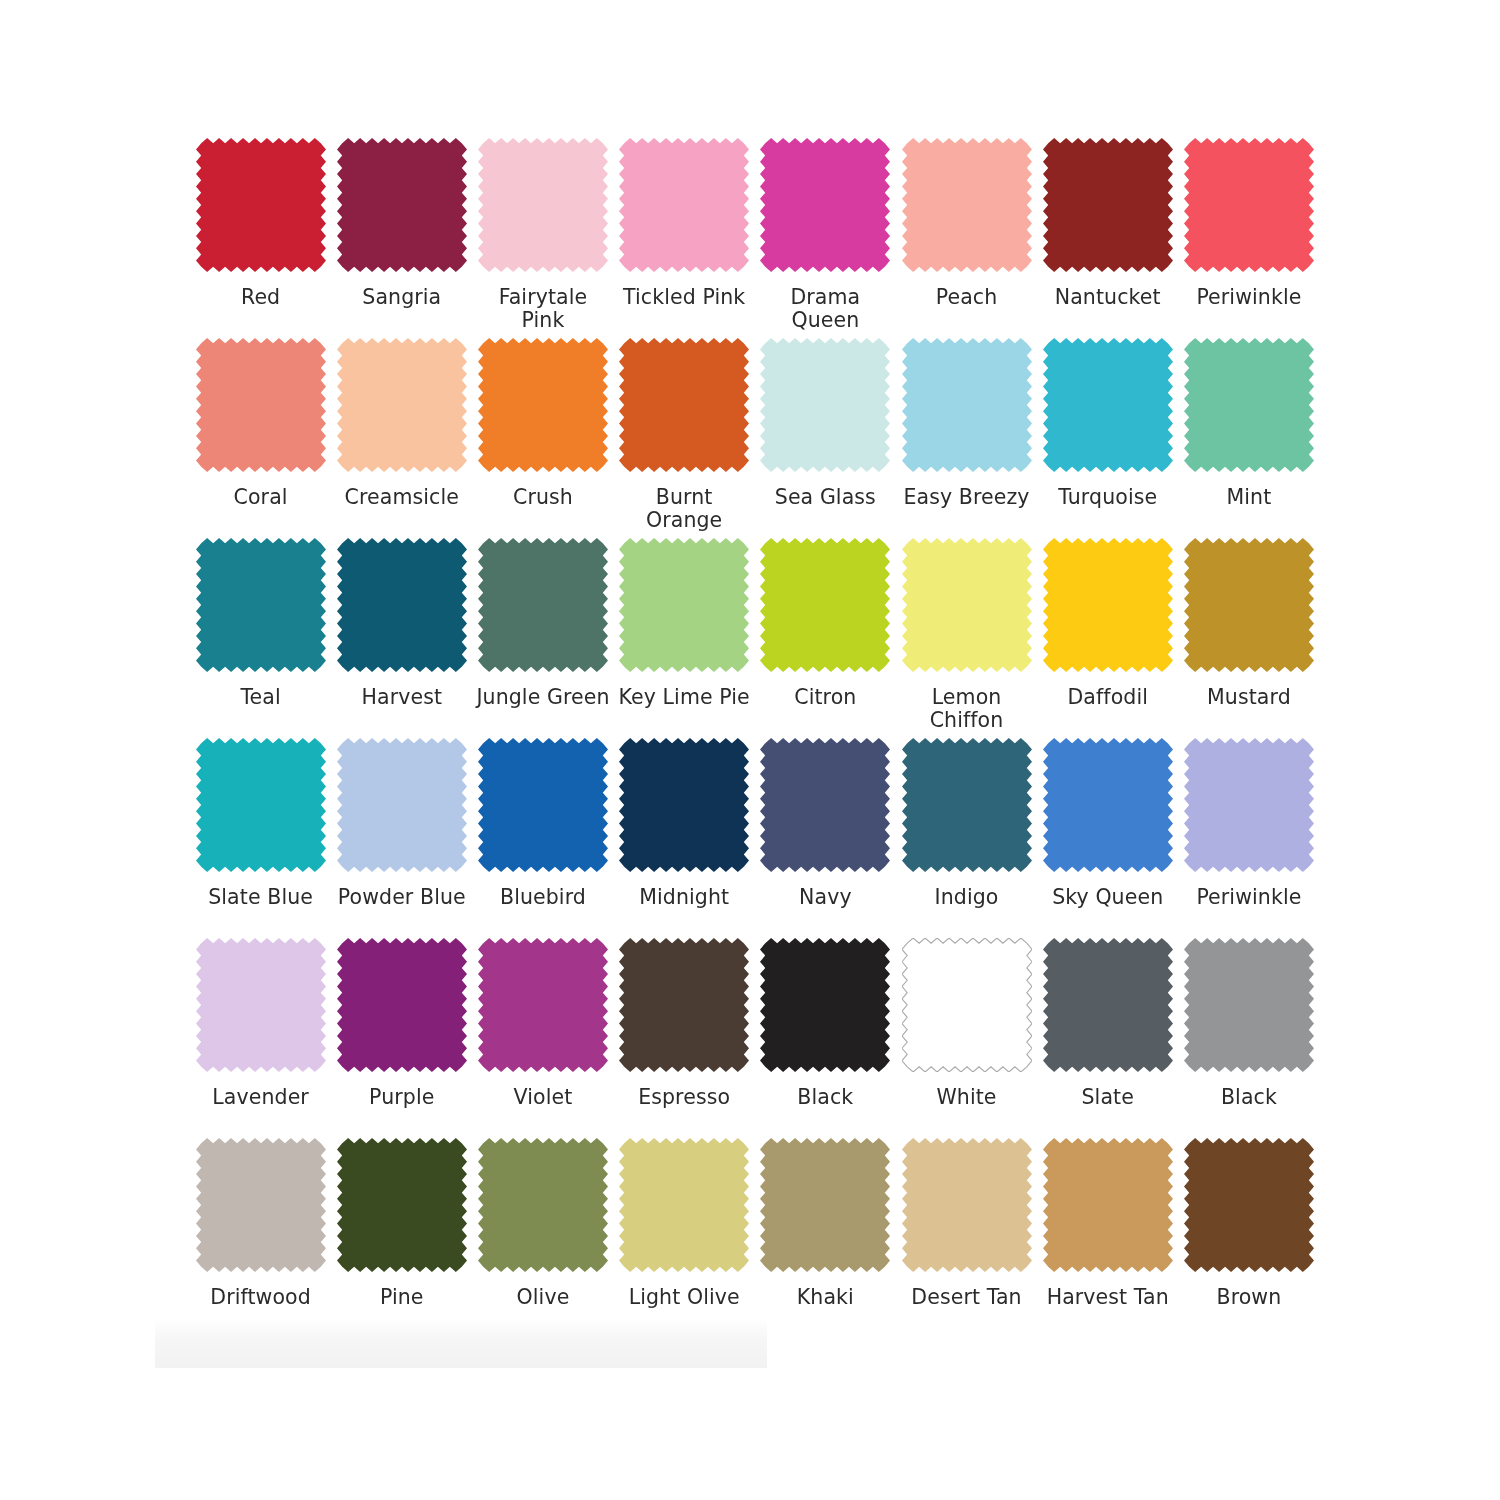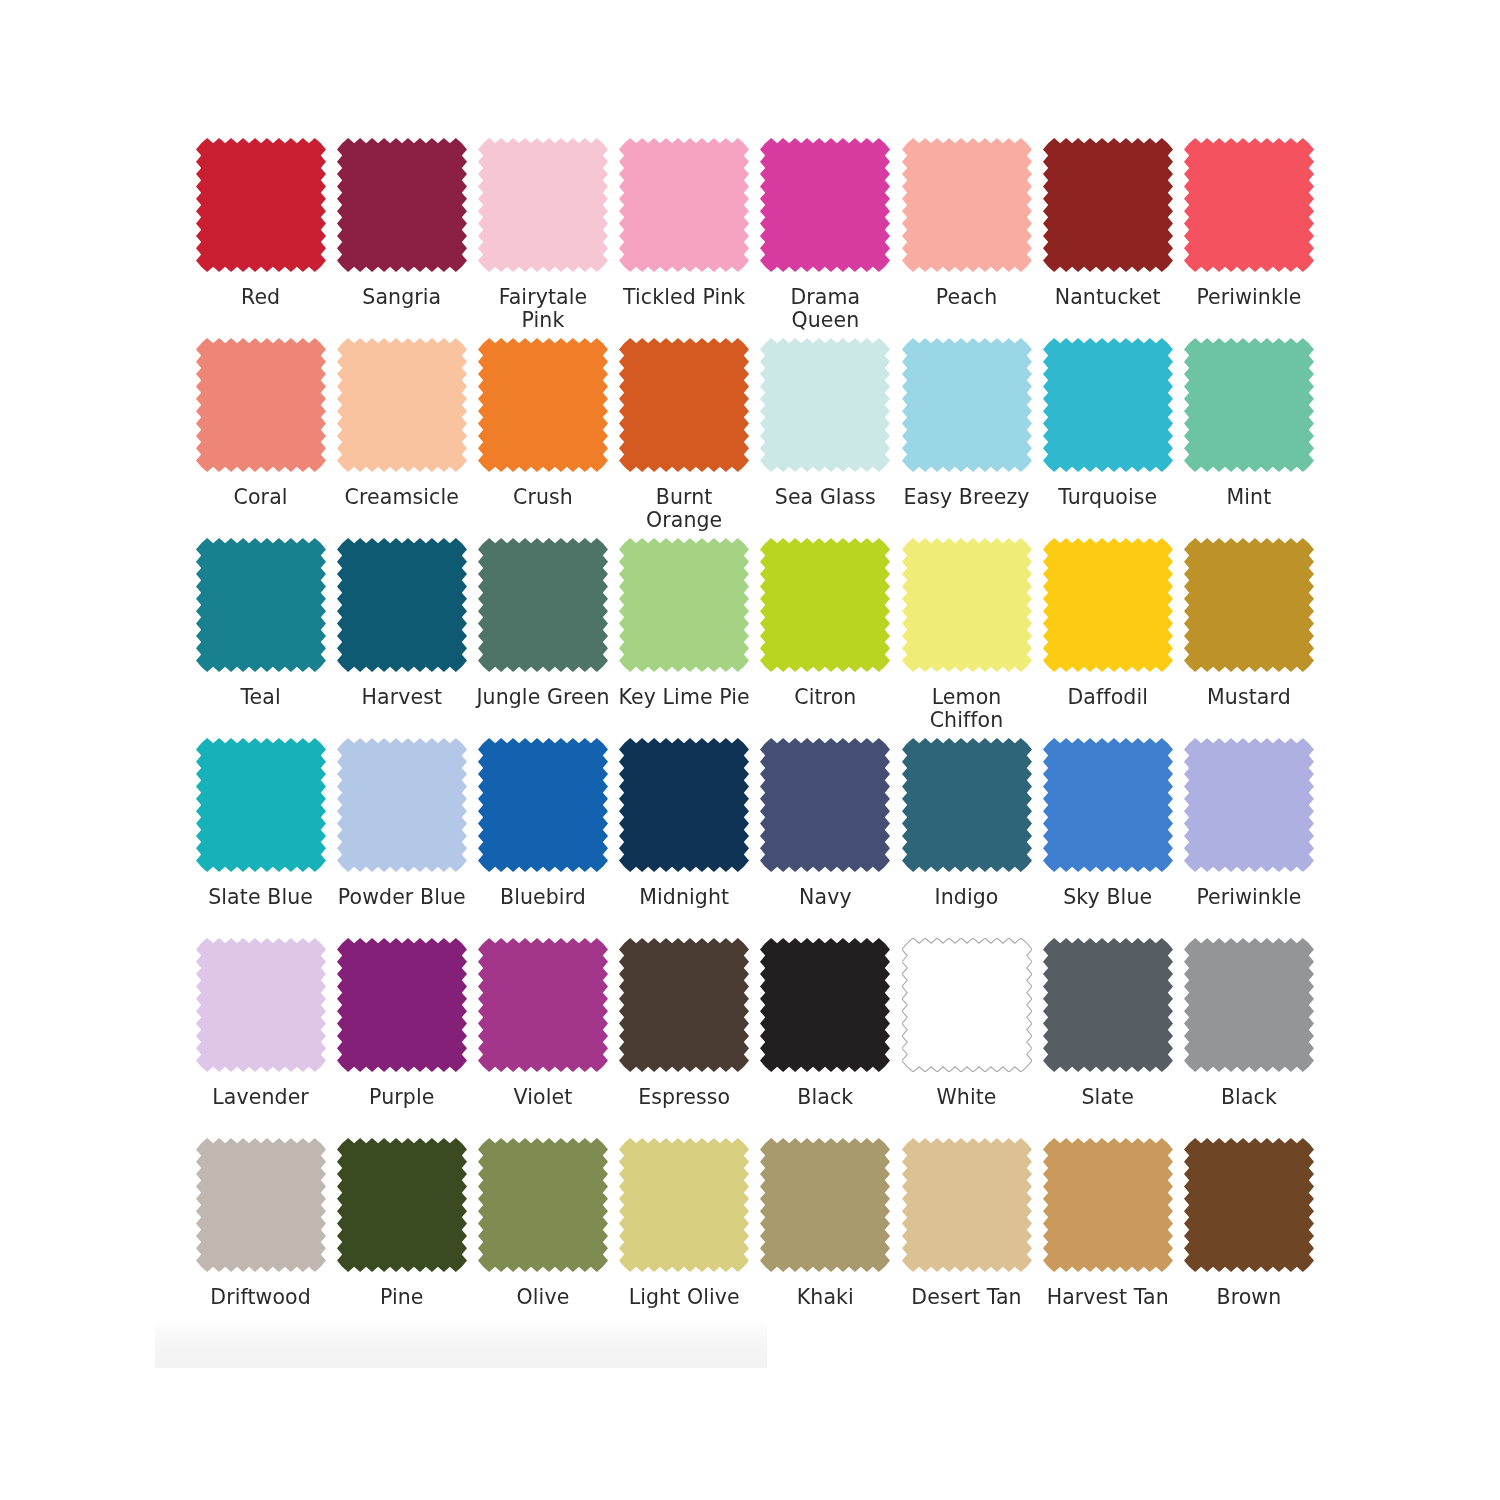--- a/index.html
+++ b/index.html
@@ -322,21 +322,21 @@
           </svg>
         </div>
         <div class="label">Indigo</div>
       </div>
       <div class="cell">
         <div class="swatch-wrap" title="Sky Blue">
           <svg viewBox="0 0 130 134" xmlns="http://www.w3.org/2000/svg">
             <path d="M5.20,5.20 L11.18,0.00 L17.16,5.20 L23.14,0.00 L29.12,5.20 L35.10,0.00 L41.08,5.20 L47.06,0.00 L53.04,5.20 L59.02,0.00 L65.00,5.20 L70.98,0.00 L76.96,5.20 L82.94,0.00 L88.92,5.20 L94.90,0.00 L100.88,5.20 L106.86,0.00 L112.84,5.20 L118.82,0.00 L124.80,5.20 L124.80,5.20 L130.00,11.38 L124.80,17.56 L130.00,23.74 L124.80,29.92 L130.00,36.10 L124.80,42.28 L130.00,48.46 L124.80,54.64 L130.00,60.82 L124.80,67.00 L130.00,73.18 L124.80,79.36 L130.00,85.54 L124.80,91.72 L130.00,97.90 L124.80,104.08 L130.00,110.26 L124.80,116.44 L130.00,122.62 L124.80,128.80 L124.80,128.80 L118.82,134.00 L112.84,128.80 L106.86,134.00 L100.88,128.80 L94.90,134.00 L88.92,128.80 L82.94,134.00 L76.96,128.80 L70.98,134.00 L65.00,128.80 L59.02,134.00 L53.04,128.80 L47.06,134.00 L41.08,128.80 L35.10,134.00 L29.12,128.80 L23.14,134.00 L17.16,128.80 L11.18,134.00 L5.20,128.80 L5.20,128.80 L0.00,122.62 L5.20,116.44 L0.00,110.26 L5.20,104.08 L0.00,97.90 L5.20,91.72 L0.00,85.54 L5.20,79.36 L0.00,73.18 L5.20,67.00 L0.00,60.82 L5.20,54.64 L0.00,48.46 L5.20,42.28 L0.00,36.10 L5.20,29.92 L0.00,23.74 L5.20,17.56 L0.00,11.38 L5.20,5.20 Z" fill="#3F7FD0" shape-rendering="geometricPrecision"></path>
           </svg>
         </div>
-        <div class="label">Sky Blue</div>
+        <div class="label">Sky Queen</div>
       </div>
       <div class="cell">
         <div class="swatch-wrap" title="Periwinkle">
           <svg viewBox="0 0 130 134" xmlns="http://www.w3.org/2000/svg">
             <path d="M5.20,5.20 L11.18,0.00 L17.16,5.20 L23.14,0.00 L29.12,5.20 L35.10,0.00 L41.08,5.20 L47.06,0.00 L53.04,5.20 L59.02,0.00 L65.00,5.20 L70.98,0.00 L76.96,5.20 L82.94,0.00 L88.92,5.20 L94.90,0.00 L100.88,5.20 L106.86,0.00 L112.84,5.20 L118.82,0.00 L124.80,5.20 L124.80,5.20 L130.00,11.38 L124.80,17.56 L130.00,23.74 L124.80,29.92 L130.00,36.10 L124.80,42.28 L130.00,48.46 L124.80,54.64 L130.00,60.82 L124.80,67.00 L130.00,73.18 L124.80,79.36 L130.00,85.54 L124.80,91.72 L130.00,97.90 L124.80,104.08 L130.00,110.26 L124.80,116.44 L130.00,122.62 L124.80,128.80 L124.80,128.80 L118.82,134.00 L112.84,128.80 L106.86,134.00 L100.88,128.80 L94.90,134.00 L88.92,128.80 L82.94,134.00 L76.96,128.80 L70.98,134.00 L65.00,128.80 L59.02,134.00 L53.04,128.80 L47.06,134.00 L41.08,128.80 L35.10,134.00 L29.12,128.80 L23.14,134.00 L17.16,128.80 L11.18,134.00 L5.20,128.80 L5.20,128.80 L0.00,122.62 L5.20,116.44 L0.00,110.26 L5.20,104.08 L0.00,97.90 L5.20,91.72 L0.00,85.54 L5.20,79.36 L0.00,73.18 L5.20,67.00 L0.00,60.82 L5.20,54.64 L0.00,48.46 L5.20,42.28 L0.00,36.10 L5.20,29.92 L0.00,23.74 L5.20,17.56 L0.00,11.38 L5.20,5.20 Z" fill="#AEB0E2" shape-rendering="geometricPrecision"></path>
           </svg>
         </div>
         <div class="label">Periwinkle</div>
       </div>
       <div class="cell">

